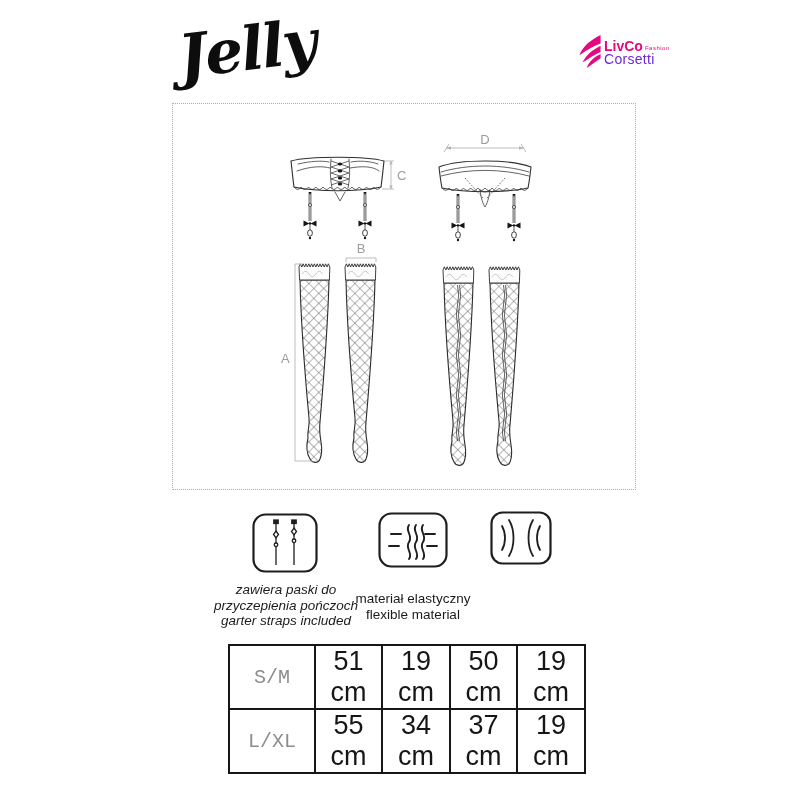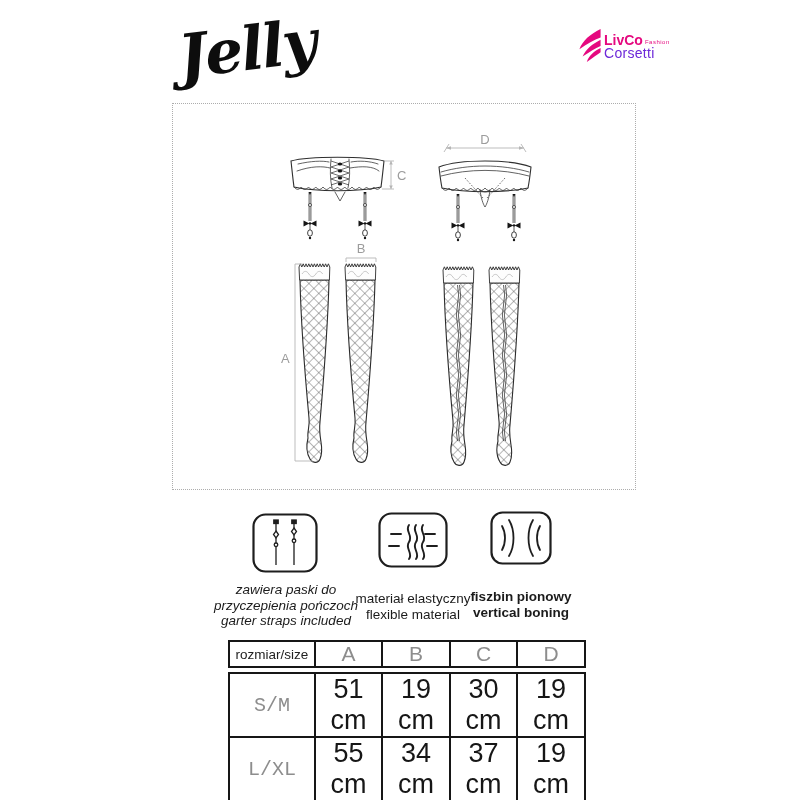--- a/index.html
+++ b/index.html
@@ -8,21 +8,21 @@
 
   
   .brand-script {
     position:absolute; left:178px; top:10px; width:200px;
     font-family:"DejaVu Serif", serif; font-style:italic; font-weight:700;
     font-size:60px; letter-spacing:-2px; color:#0d0d0d;
     transform:rotate(-7deg);
   }
 
   
-  .livco-logo { position:absolute; left:577px; top:28px; display:flex; align-items:center; }
+  .livco-logo { position:absolute; left:577px; top:34px; display:flex; align-items:center; }
   .livco-text { line-height:1; margin-left:1px; }
   .livco-line1 { display:flex; align-items:flex-end; }
   .livco-name { font-weight:bold; font-size:14px; color:#e5097f; letter-spacing:0; }
   .livco-fashion { font-size:6px; color:#e5097f; margin-left:2px; margin-bottom:2px; letter-spacing:.5px; }
   .livco-corsetti { font-weight:normal; font-size:14px; color:#6d28d9; margin-top:-1px; letter-spacing:.3px; }
 
   
   .frame {
     position:absolute; left:172px; top:103px; width:464px; height:387px;
     border:1.5px dotted #adadad; box-sizing:border-box;
@@ -236,58 +236,36 @@
 
   <div class="caption cap-1">
     <span>zawiera paski do</span><br>
     <span>przyczepienia pończoch</span><br>
     <span>garter straps included</span>
   </div>
   <div class="caption cap-2">
     <span>materiał elastyczny</span><br>
     <span>flexible material</span>
   </div>
-  <div class="caption cap-3">
-    <span>fiszbin pionowy</span><br>
-    <span>vertical boning</span>
-  </div>
 
   <div class="size-table">
-    <table class="tbl-head">
-      <colgroup>
-          <col style="width:86px">
-          <col style="width:67px">
-          <col style="width:68px">
-          <col style="width:67px">
-          <col style="width:68px">
-        </colgroup>
-      <tbody>
-          <tr>
-        <td class="hdr-size">rozmiar/size</td>
-        <td class="hdr-letter">A</td>
-        <td class="hdr-letter">B</td>
-        <td class="hdr-letter">C</td>
-        <td class="hdr-letter">D</td>
-      </tr>
-    </tbody>
-      </table>
     <table class="tbl-body">
       <colgroup>
           <col style="width:86px">
           <col style="width:67px">
           <col style="width:68px">
           <col style="width:67px">
           <col style="width:68px">
         </colgroup>
       <tbody>
           <tr>
         <td class="row-size">S/M</td>
         <td class="cell-val">51 cm</td>
         <td class="cell-val">19 cm</td>
-        <td class="cell-val">30 cm</td>
+        <td class="cell-val">50 cm</td>
         <td class="cell-val">19 cm</td>
       </tr>
       <tr>
         <td class="row-size">L/XL</td>
         <td class="cell-val">55 cm</td>
         <td class="cell-val">34 cm</td>
         <td class="cell-val">37 cm</td>
         <td class="cell-val">19 cm</td>
       </tr>
     </tbody>

